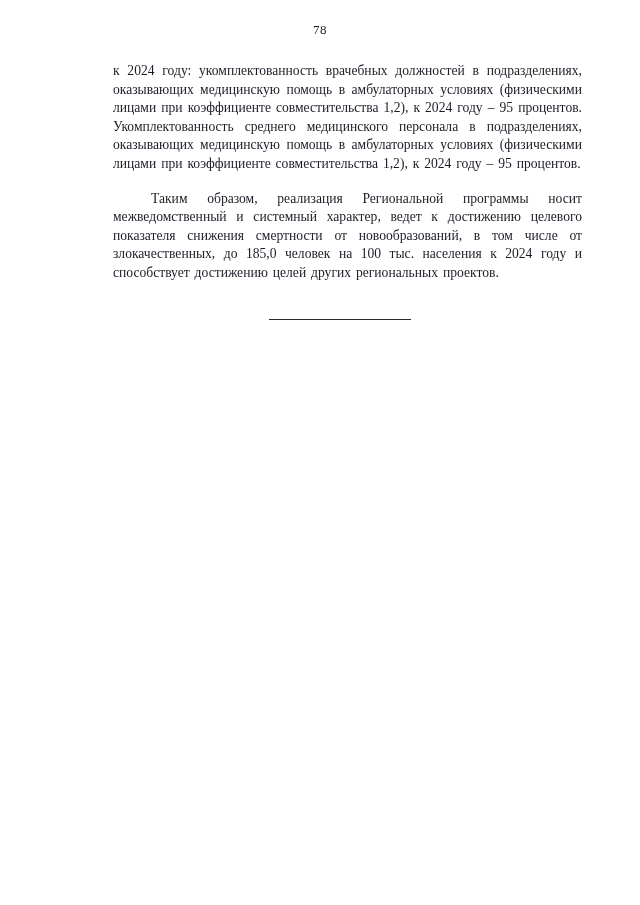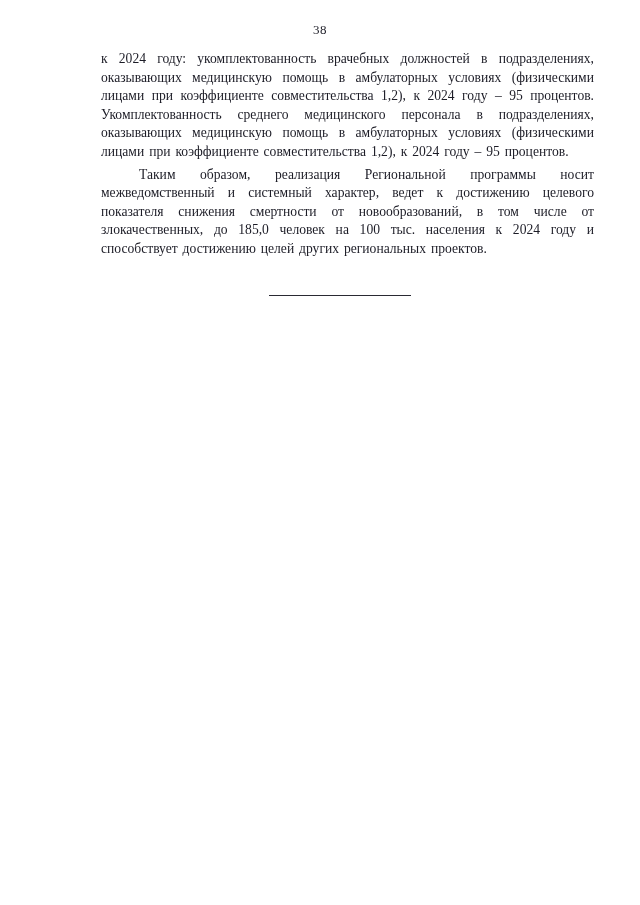--- a/index.html
+++ b/index.html
@@ -25,21 +25,21 @@
     font-size: 13px;
     letter-spacing: 0.5px;
   }
   .content {
     position: absolute;
     top: 46px;
     left: 97px;
     right: 42px;
   }
   .para {
-    margin: 4px;
+    margin: 16px;
     font-size: 13.6px;
     line-height: 18.6px;
     text-align: justify;
     text-justify: inter-word;
     word-spacing: 1.5px;
   }
   .para.indented {
     text-indent: 38px;
   }
   .divider {
@@ -47,21 +47,21 @@
     margin-left: 172px;
     width: 142px;
     height: 0;
     border-top: 1.2px solid #2a2a33;
   }
 </style>
 </head>
 <body>
 
 <div class="page">
-  <div class="page-number">38</div>
+  <div class="page-number">78</div>
 
   <div class="content">
     <p class="para">к 2024 году: укомплектованность врачебных должностей в подразделениях, оказывающих медицинскую помощь в амбулаторных условиях (физическими лицами при коэффициенте совместительства 1,2), к 2024 году – 95 процентов. Укомплектованность среднего медицинского персонала в подразделениях, оказывающих медицинскую помощь в амбулаторных условиях (физическими лицами при коэффициенте совместительства 1,2), к 2024 году – 95 процентов.</p>
 
     <p class="para indented">Таким образом, реализация Региональной программы носит межведомственный и системный характер, ведет к достижению целевого показателя снижения смертности от новообразований, в том числе от злокачественных, до 185,0 человек на 100 тыс. населения к 2024 году и способствует достижению целей других региональных проектов.</p>
 
     <div class="divider"></div>
   </div>
 </div>
 

